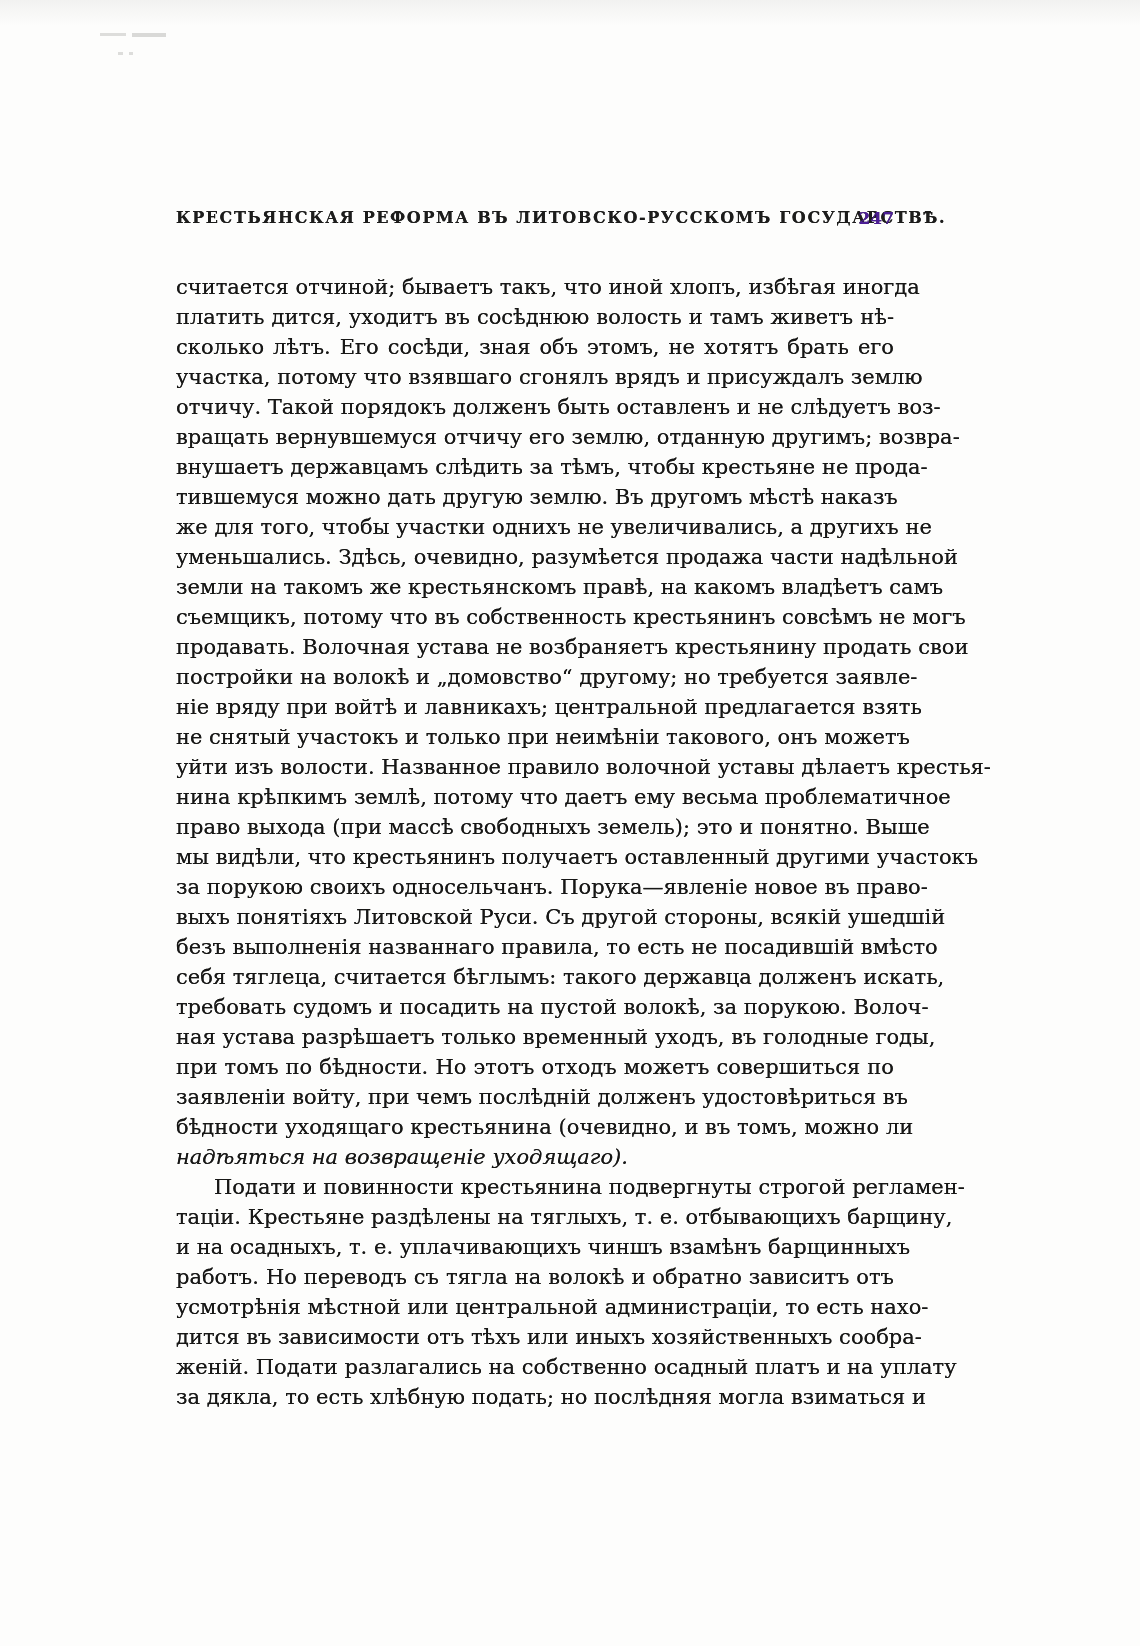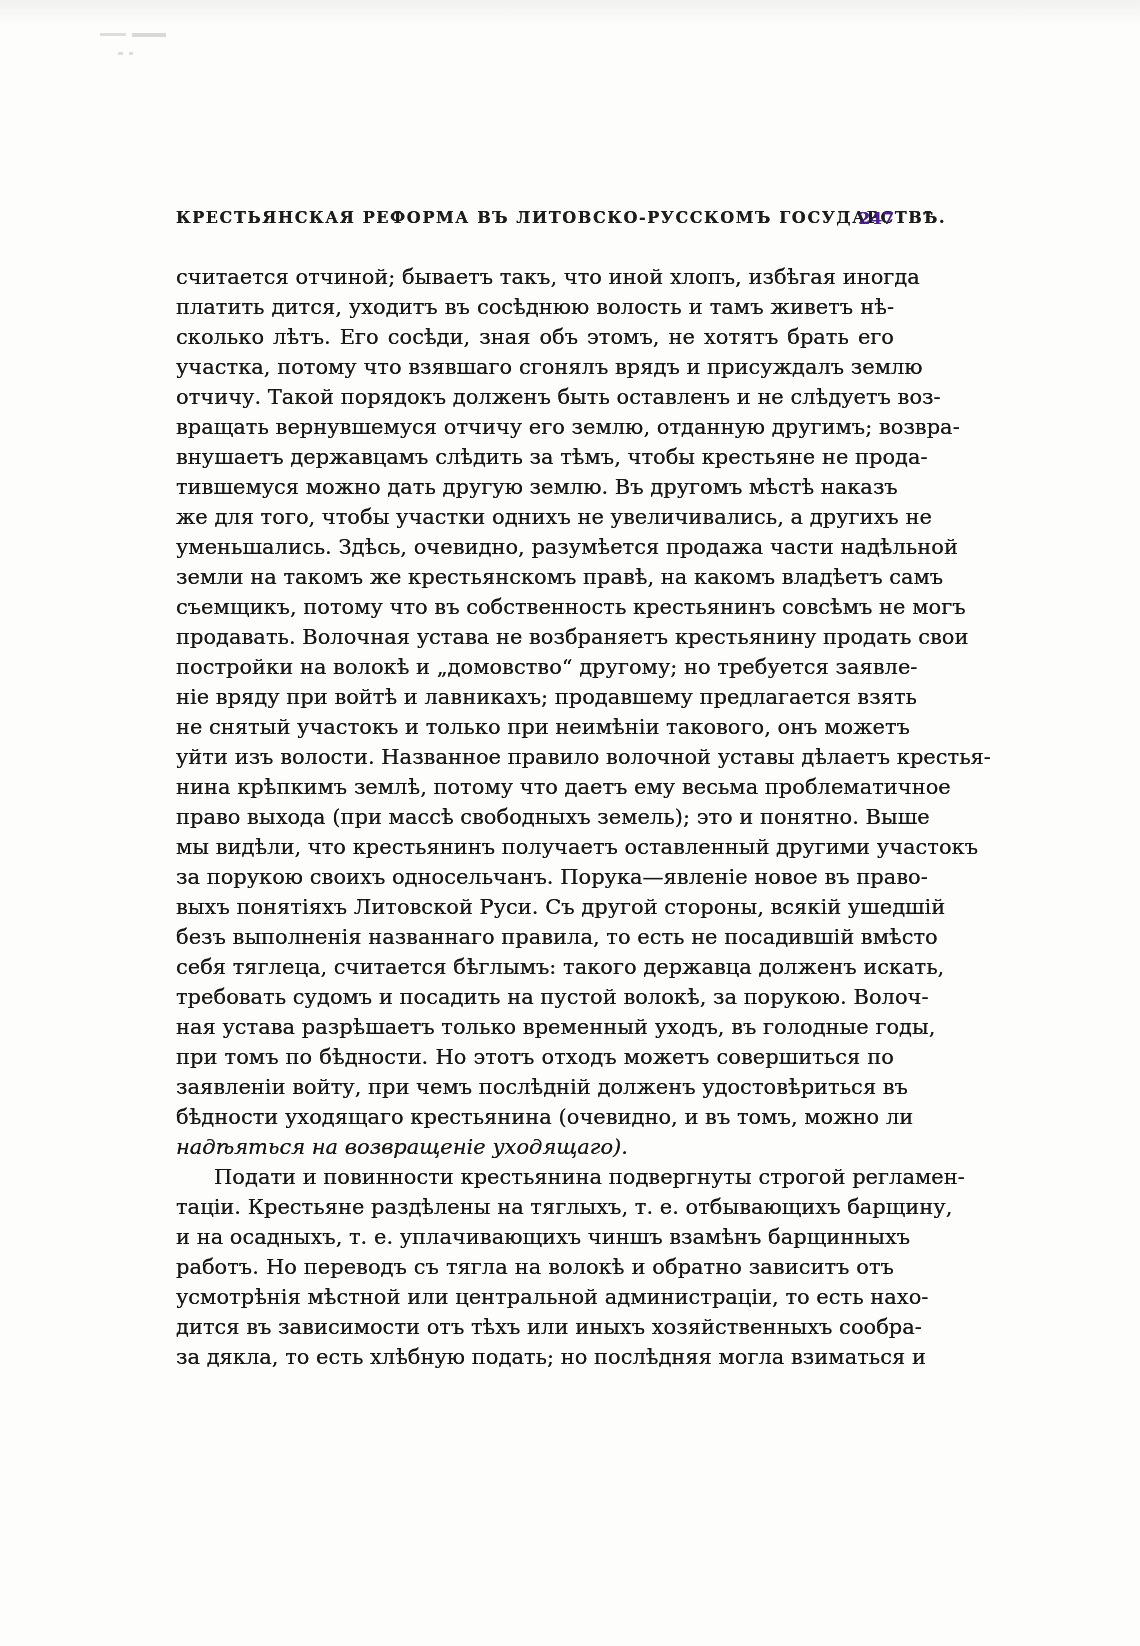--- a/index.html
+++ b/index.html
@@ -71,20 +71,21 @@
     top: 0;
     font-size: 17px;
     font-weight: bold;
     color: #4c1d95;
     text-shadow: 0 0 0.5px rgba(20,20,20,0.8);
   }
   .body-text {
     font-size: 21px;
     color: #171716;
     text-shadow: 0 0 0.55px rgba(23,23,22,0.85);
+    margin-top: 10px;
   }
   .line {
     height: 30px;
     line-height: 30px;
     text-align: justify;
     text-align-last: justify;
     white-space: nowrap;
     overflow: visible;
   }
   .line.endline {
@@ -119,21 +120,21 @@
         <div class="line">отчичу. Такой порядокъ долженъ быть оставленъ и не слѣдуетъ воз-</div>
         <div class="line">вращать вернувшемуся отчичу его землю, отданную другимъ; возвра-</div>
         <div class="line">внушаетъ державцамъ слѣдить за тѣмъ, чтобы крестьяне не прода-</div>
         <div class="line">тившемуся можно дать другую землю. Въ другомъ мѣстѣ наказъ</div>
         <div class="line">же для того, чтобы участки однихъ не увеличивались, а другихъ не</div>
         <div class="line">уменьшались. Здѣсь, очевидно, разумѣется продажа части надѣльной</div>
         <div class="line">земли на такомъ же крестьянскомъ правѣ, на какомъ владѣетъ самъ</div>
         <div class="line">съемщикъ, потому что въ собственность крестьянинъ совсѣмъ не могъ</div>
         <div class="line">продавать. Волочная устава не возбраняетъ крестьянину продать свои</div>
         <div class="line">постройки на волокѣ и „домовство“ другому; но требуется заявле-</div>
-        <div class="line">ніе вряду при войтѣ и лавникахъ; продавшему предлагается взять</div>
+        <div class="line">ніе вряду при войтѣ и лавникахъ; центральной предлагается взять</div>
         <div class="line">не снятый участокъ и только при неимѣніи такового, онъ можетъ</div>
         <div class="line">уйти изъ волости. Названное правило волочной уставы дѣлаетъ крестья-</div>
         <div class="line">нина крѣпкимъ землѣ, потому что даетъ ему весьма проблематичное</div>
         <div class="line">право выхода (при массѣ свободныхъ земель); это и понятно. Выше</div>
         <div class="line">мы видѣли, что крестьянинъ получаетъ оставленный другими участокъ</div>
         <div class="line">за порукою своихъ односельчанъ. Порука—явленіе новое въ право-</div>
         <div class="line">выхъ понятіяхъ Литовской Руси. Съ другой стороны, всякій ушедшій</div>
         <div class="line">безъ выполненія названнаго правила, то есть не посадившій вмѣсто</div>
         <div class="line">себя тяглеца, считается бѣглымъ: такого державца долженъ искать,</div>
         <div class="line">требовать судомъ и посадить на пустой волокѣ, за порукою. Волоч-</div>
@@ -143,16 +144,17 @@
         <div class="line">бѣдности уходящаго крестьянина (очевидно, и въ томъ, можно ли</div>
         <div class="line endline">надѣяться на возвращеніе уходящаго).</div>
       </div>
     <div>
         <div class="line indent">Подати и повинности крестьянина подвергнуты строгой регламен-</div>
         <div class="line">таціи. Крестьяне раздѣлены на тяглыхъ, т. е. отбывающихъ барщину,</div>
         <div class="line">и на осадныхъ, т. е. уплачивающихъ чиншъ взамѣнъ барщинныхъ</div>
         <div class="line">работъ. Но переводъ съ тягла на волокѣ и обратно зависитъ отъ</div>
         <div class="line">усмотрѣнія мѣстной или центральной администраціи, то есть нахо-</div>
         <div class="line">дится въ зависимости отъ тѣхъ или иныхъ хозяйственныхъ сообра-</div>
+        <div class="line">женій. Подати разлагались на собственно осадный платъ и на уплату</div>
         <div class="line">за дякла, то есть хлѣбную подать; но послѣдняя могла взиматься и</div>
       </div>
   </div>
 </div>
 
 </body></html>

